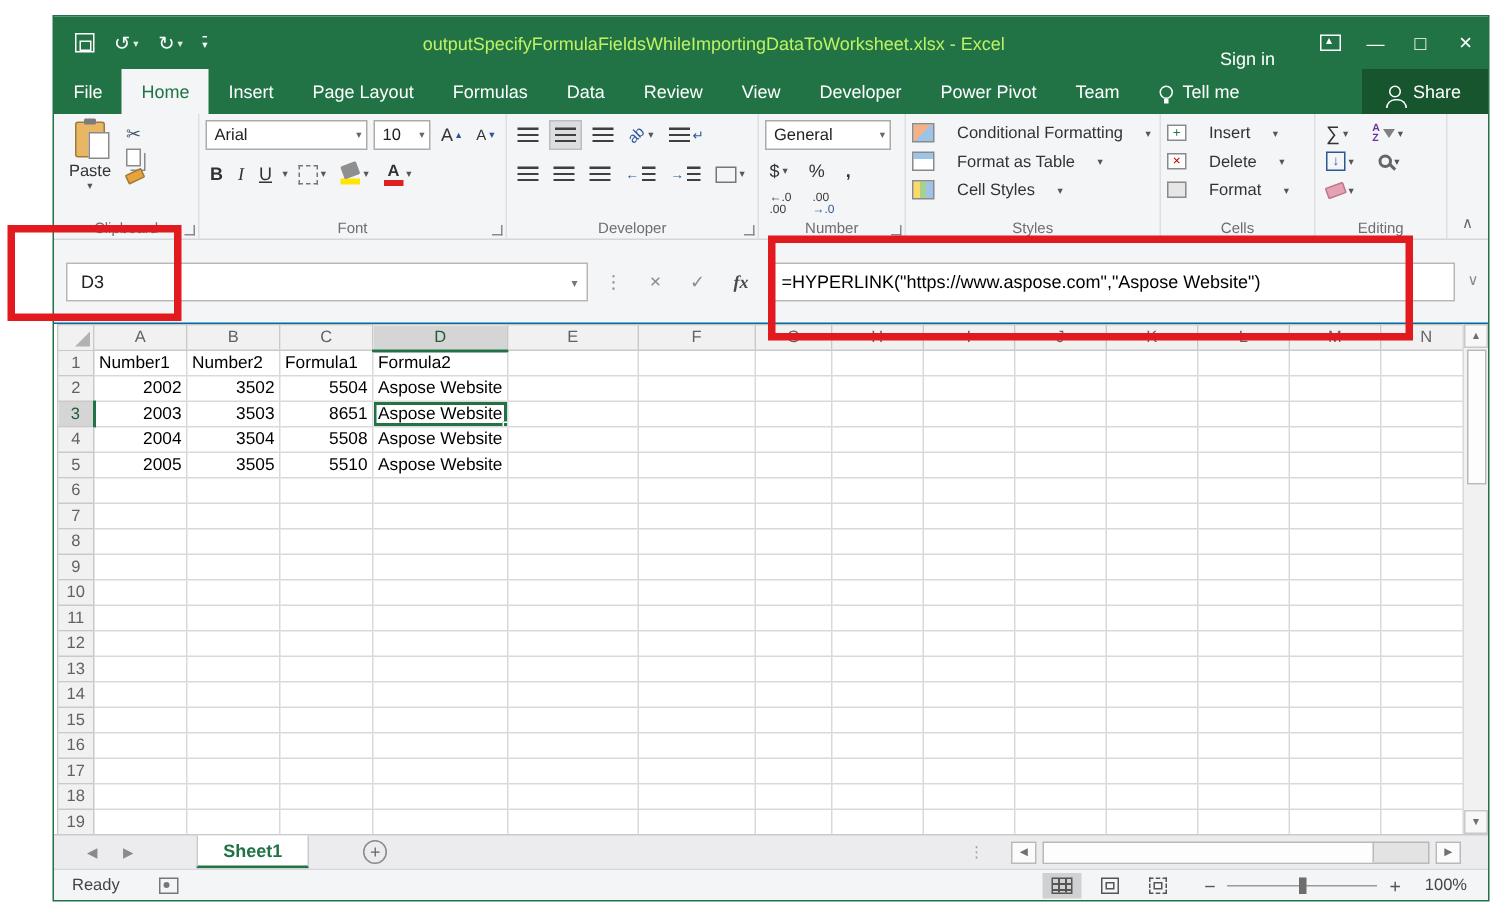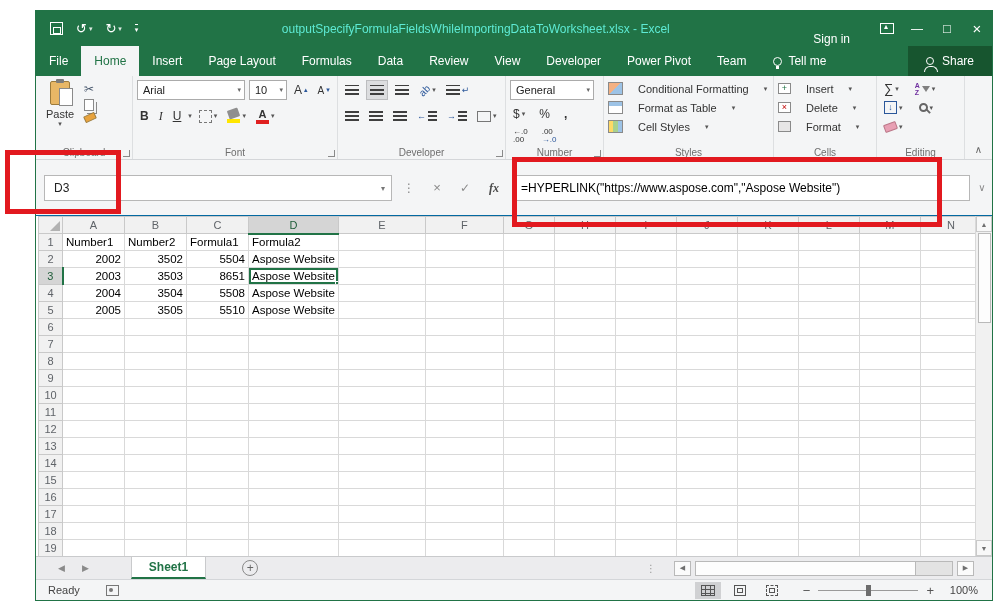--- a/index.html
+++ b/index.html
@@ -7,21 +7,21 @@
   .canvas { position:relative; width:1005px; height:606px; background:#fff; overflow:hidden; }
   .window { position:absolute; left:35px; top:10px; width:958px; height:591px;
             border:1px solid #217346; background:#fff; display:flex; flex-direction:column; }
 
   
   .titlebar { height:35px; background:#217346; display:flex; align-items:center; color:#fff; flex:none; }
   .qat { display:flex; align-items:center; gap:13px; margin-left:14px; font-size:13px; }
   .qat .ic { display:flex; align-items:center; gap:2px; }
   .qat .dd { font-size:7px; opacity:.85; }
   .qat-more { border-top:1px solid #fff; font-size:7px; padding-top:1px; }
-  .wtitle { flex:1; text-align:center; font-size:12px; color:#5eead4; white-space:nowrap; overflow:hidden; }
+  .wtitle { flex:1; text-align:center; font-size:12px; color:#bef264; white-space:nowrap; overflow:hidden; }
   .tright { display:flex; align-items:flex-end; gap:0; margin-right:0; }
   .signin { font-size:12px; margin-right:22px; }
   .tbtn { width:30px; height:35px; display:flex; align-items:center; justify-content:center; font-size:12px; }
   .tbtn.sq { font-size:13px; }
 
   
   .tabrow { height:30px; background:#217346; display:flex; align-items:stretch; color:#fff; flex:none; }
   .rtabs { display:flex; }
   .rtab { padding:0 13px; font-size:12px; display:flex; align-items:center; }
   .rtab.active { background:#f4f5f6; color:#217346; }

